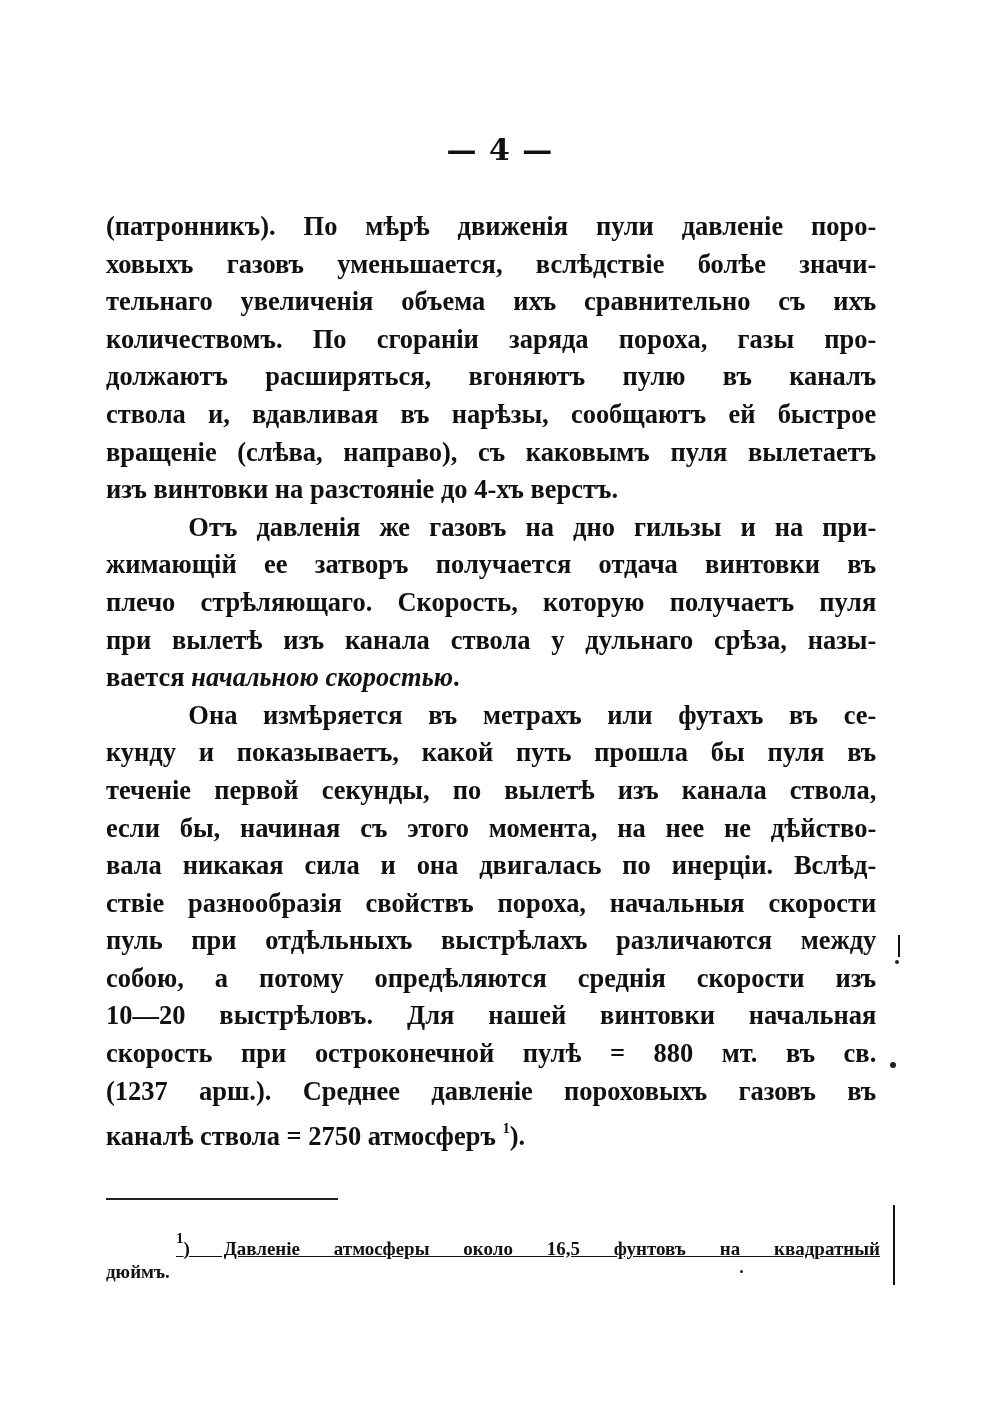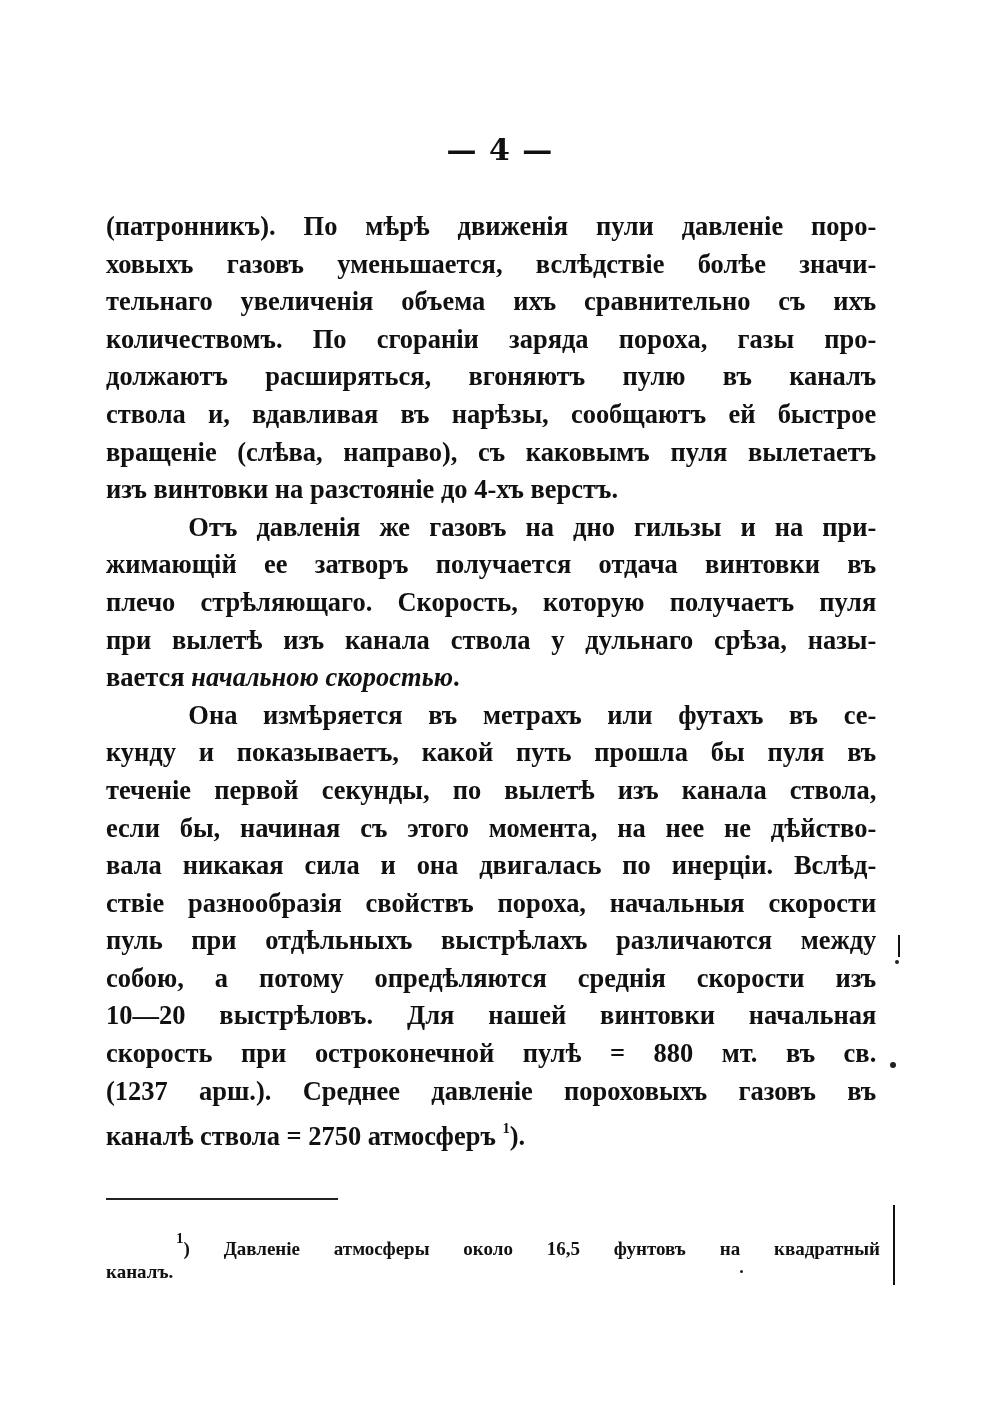--- a/index.html
+++ b/index.html
@@ -70,21 +70,21 @@
       position: absolute;
       left: 106px;
       width: 774px;
       top: 1222px;
       font-size: 19px;
       line-height: 33px;
       font-weight: bold;
       font-family: "Liberation Serif", serif;
     }
     .footnote .line { height: 33px; }
-    .footnote .line.indent { padding-left: 70px; }
+    .footnote .line.indent { padding-left: 70px; text-decoration: underline; }
     .margin-bar {
       position: absolute;
       background: #111;
       width: 2px;
     }
     .speck {
       position: absolute;
       background: #222;
       border-radius: 50%;
     }
@@ -122,20 +122,20 @@
   <span class="line">10—20 выстрѣловъ. Для нашей винтовки начальная</span>
   <span class="line">скорость при остроконечной пулѣ = 880 мт. въ св.</span>
   <span class="line">(1237 арш.). Среднее давленіе пороховыхъ газовъ въ</span>
   <span class="line last"><span>каналѣ ствола = 2750 атмосферъ </span><span class="sup">1</span><span>).</span></span>
 </div>
 
 <div class="footnote-rule"></div>
 
 <div class="footnote">
   <span class="line indent"><span class="sup">1</span><span>) Давленіе атмосферы около 16,5 фунтовъ на квадратный</span></span>
-  <span class="line last">каналъ.</span>
+  <span class="line last">дюймъ.</span>
 </div>
 
 <div class="margin-bar" style="left:898px; top:935px; height:22px;"></div>
 <div class="margin-bar" style="left:893px; top:1205px; height:80px;"></div>
 <div class="speck" style="left:895px; top:960px; width:4px; height:4px;"></div>
 <div class="speck" style="left:890px; top:1062px; width:6px; height:6px;"></div>
 <div class="speck" style="left:740px; top:1270px; width:3px; height:3px;"></div>
 
 </body></html>

